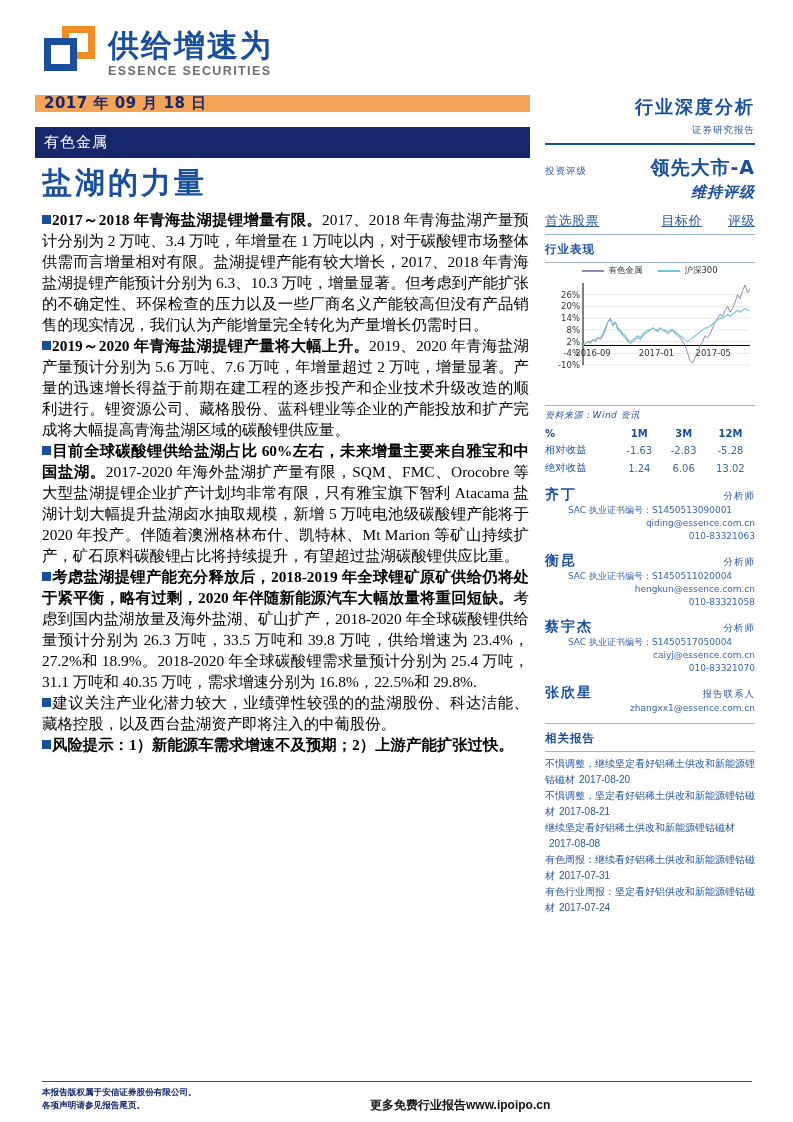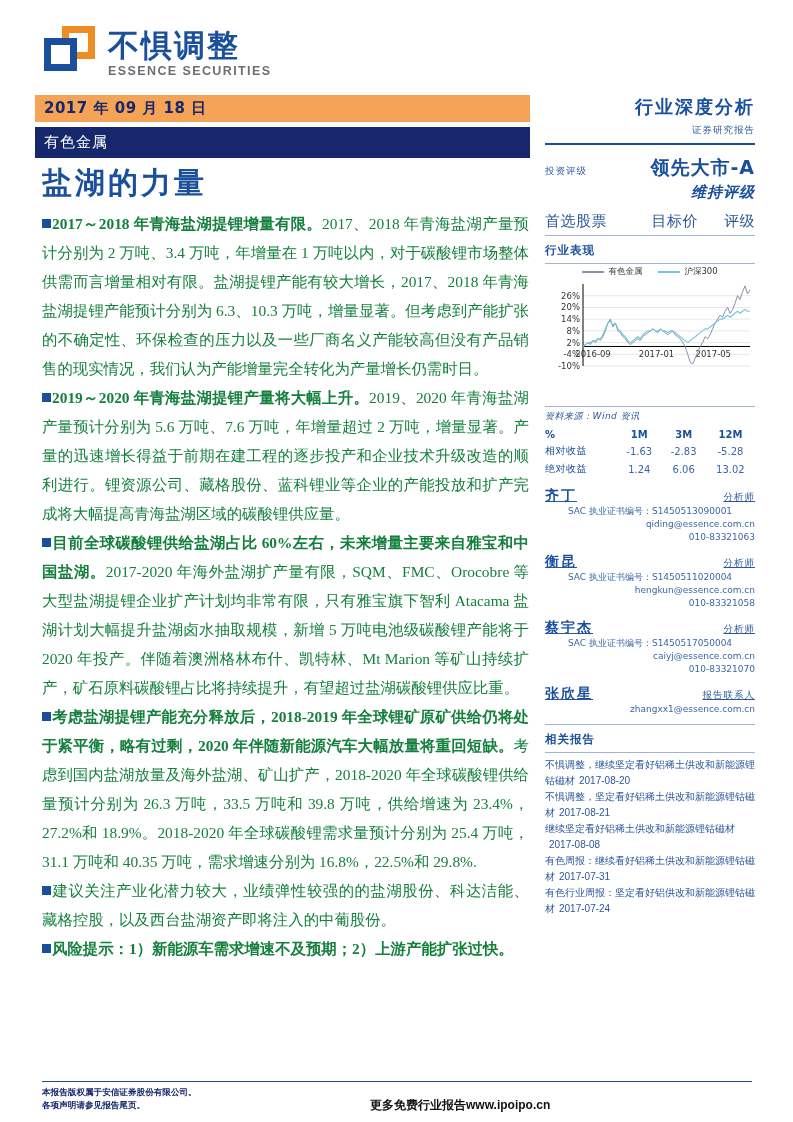--- a/index.html
+++ b/index.html
@@ -73,21 +73,21 @@
     line-height: 15px;
     margin-top: 2px;
   }
 
   
   .bar-date {
     position: absolute;
     left: 35px;
     top: 95px;
     width: 495px;
-    height: 27px;
+    height: 17px;
     background: #f5a457;
     color: #16276b;
     font-family: "DejaVu Sans", sans-serif;
     font-weight: bold;
     font-size: 15px;
     display: flex;
     align-items: center;
     padding-left: 9px;
     box-sizing: border-box;
     letter-spacing: 0.5px;
@@ -122,23 +122,23 @@
   }
 
   
   .body-col {
     position: absolute;
     left: 42px;
     top: 209px;
     width: 487px;
   }
   .para {
-    color: #15803d;
+    color: #000000;
     font-size: 15.4px;
-    line-height: 29px;
+    line-height: 21px;
     text-align: justify;
     margin: 0 0 0 0;
     letter-spacing: 0px;
   }
   .bullet-sq {
     display: inline-block;
     width: 9px;
     height: 9px;
     background: #1a4f9c;
     margin-right: 1px;
@@ -238,25 +238,26 @@
     font-style: italic;
     font-weight: bold;
     color: #1a4f9c;
     margin-top: 2px;
     letter-spacing: 1px;
   }
   .picks-head {
     display: flex;
     justify-content: space-between;
     font-family: "DejaVu Sans", sans-serif;
-    font-size: 15px;
+    font-size: 13px;
     color: #2a5799;
     margin-top: 10px;
     margin-bottom: 4px;
     letter-spacing: 0.5px;
+    text-decoration: underline;
   }
   .picks-head .c2 { margin-left: auto; margin-right: 26px; }
 
   .sec-head {
     font-family: "DejaVu Sans", sans-serif;
     font-size: 11.5px;
     font-weight: bold;
     color: #1a4f9c;
     letter-spacing: 1px;
     margin: 7px 0 5px 0;
@@ -319,21 +320,20 @@
   .analyst {
     margin-top: 9px;
     font-family: "DejaVu Sans", sans-serif;
     color: #2a5799;
   }
   .an-top {
     display: flex;
     align-items: baseline;
     justify-content: center;
     gap: 22px;
-    text-decoration: underline;
   }
   .an-name {
     font-size: 14px;
     font-weight: bold;
     color: #1a4f9c;
     letter-spacing: 2px;
   }
   .an-role {
     font-size: 9.5px;
     color: #2a5799;
@@ -365,21 +365,21 @@
 <body>
 
 <div class="page">
 
   <div class="logo-wrap">
     <div class="logo-mark">
       <div class="logo-sq-orange"></div>
       <div class="logo-sq-blue"></div>
     </div>
     <div class="logo-text">
-      <div class="logo-cn">不惧调整</div>
+      <div class="logo-cn">供给增速为</div>
       <div class="logo-en">ESSENCE SECURITIES</div>
     </div>
   </div>
 
   <div class="bar-date">
     <span>2017 年 09 月 18 日</span>
   </div>
   <div class="bar-sector">
     <span>有色金属</span>
   </div>

